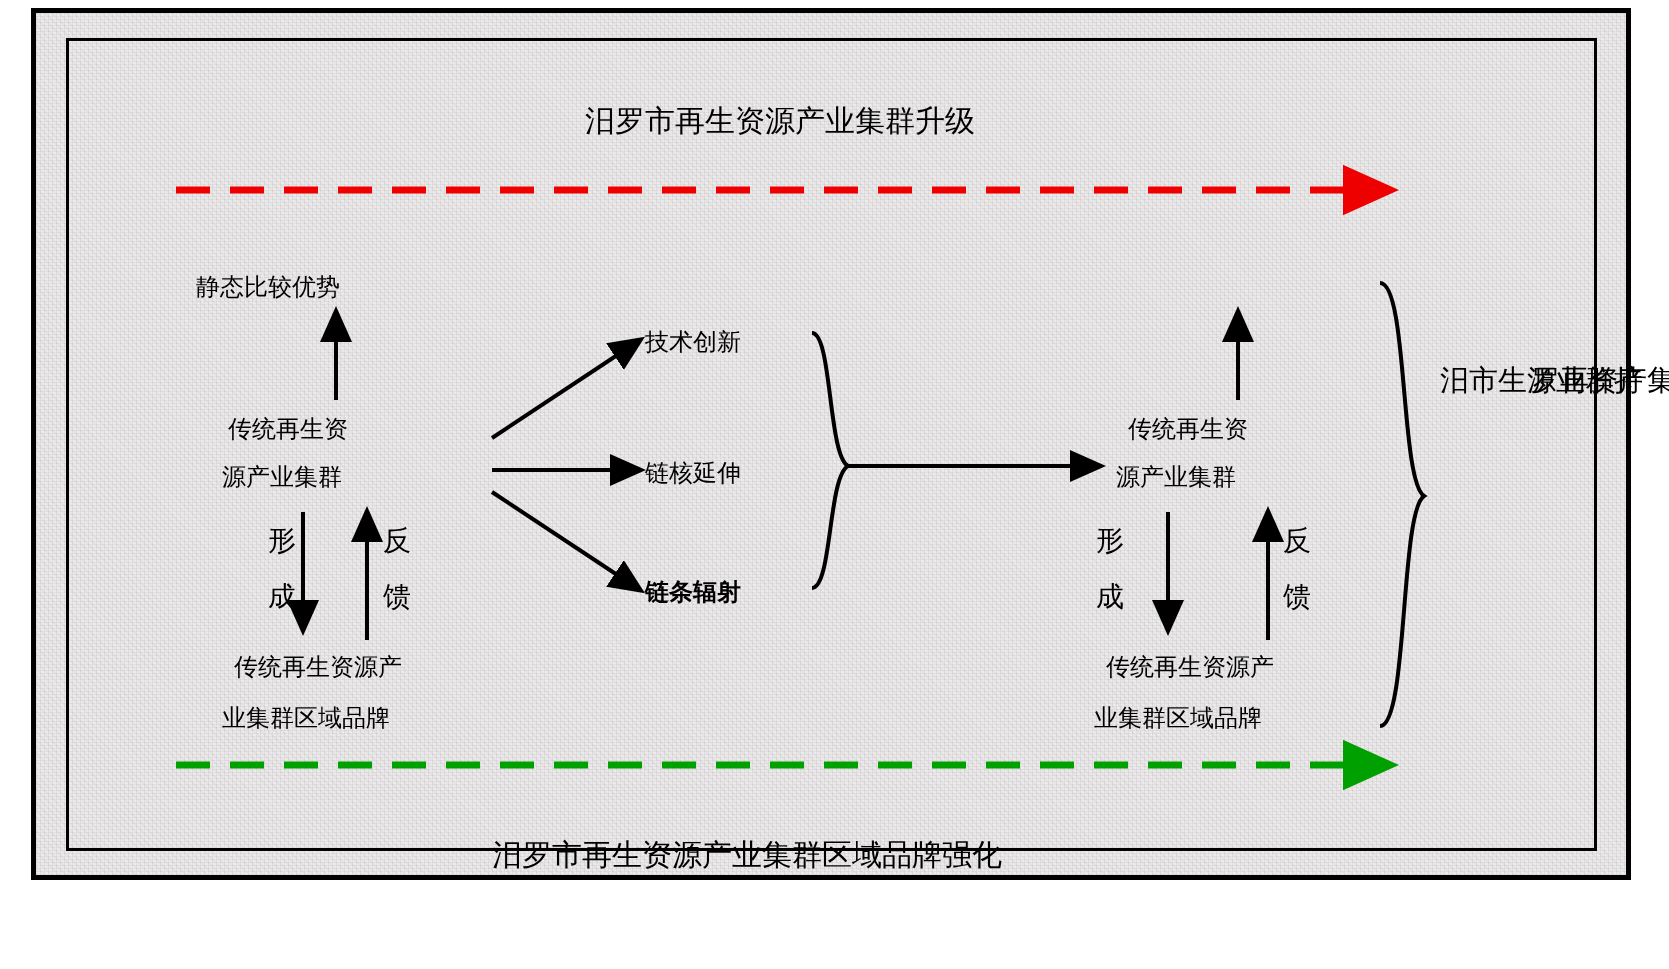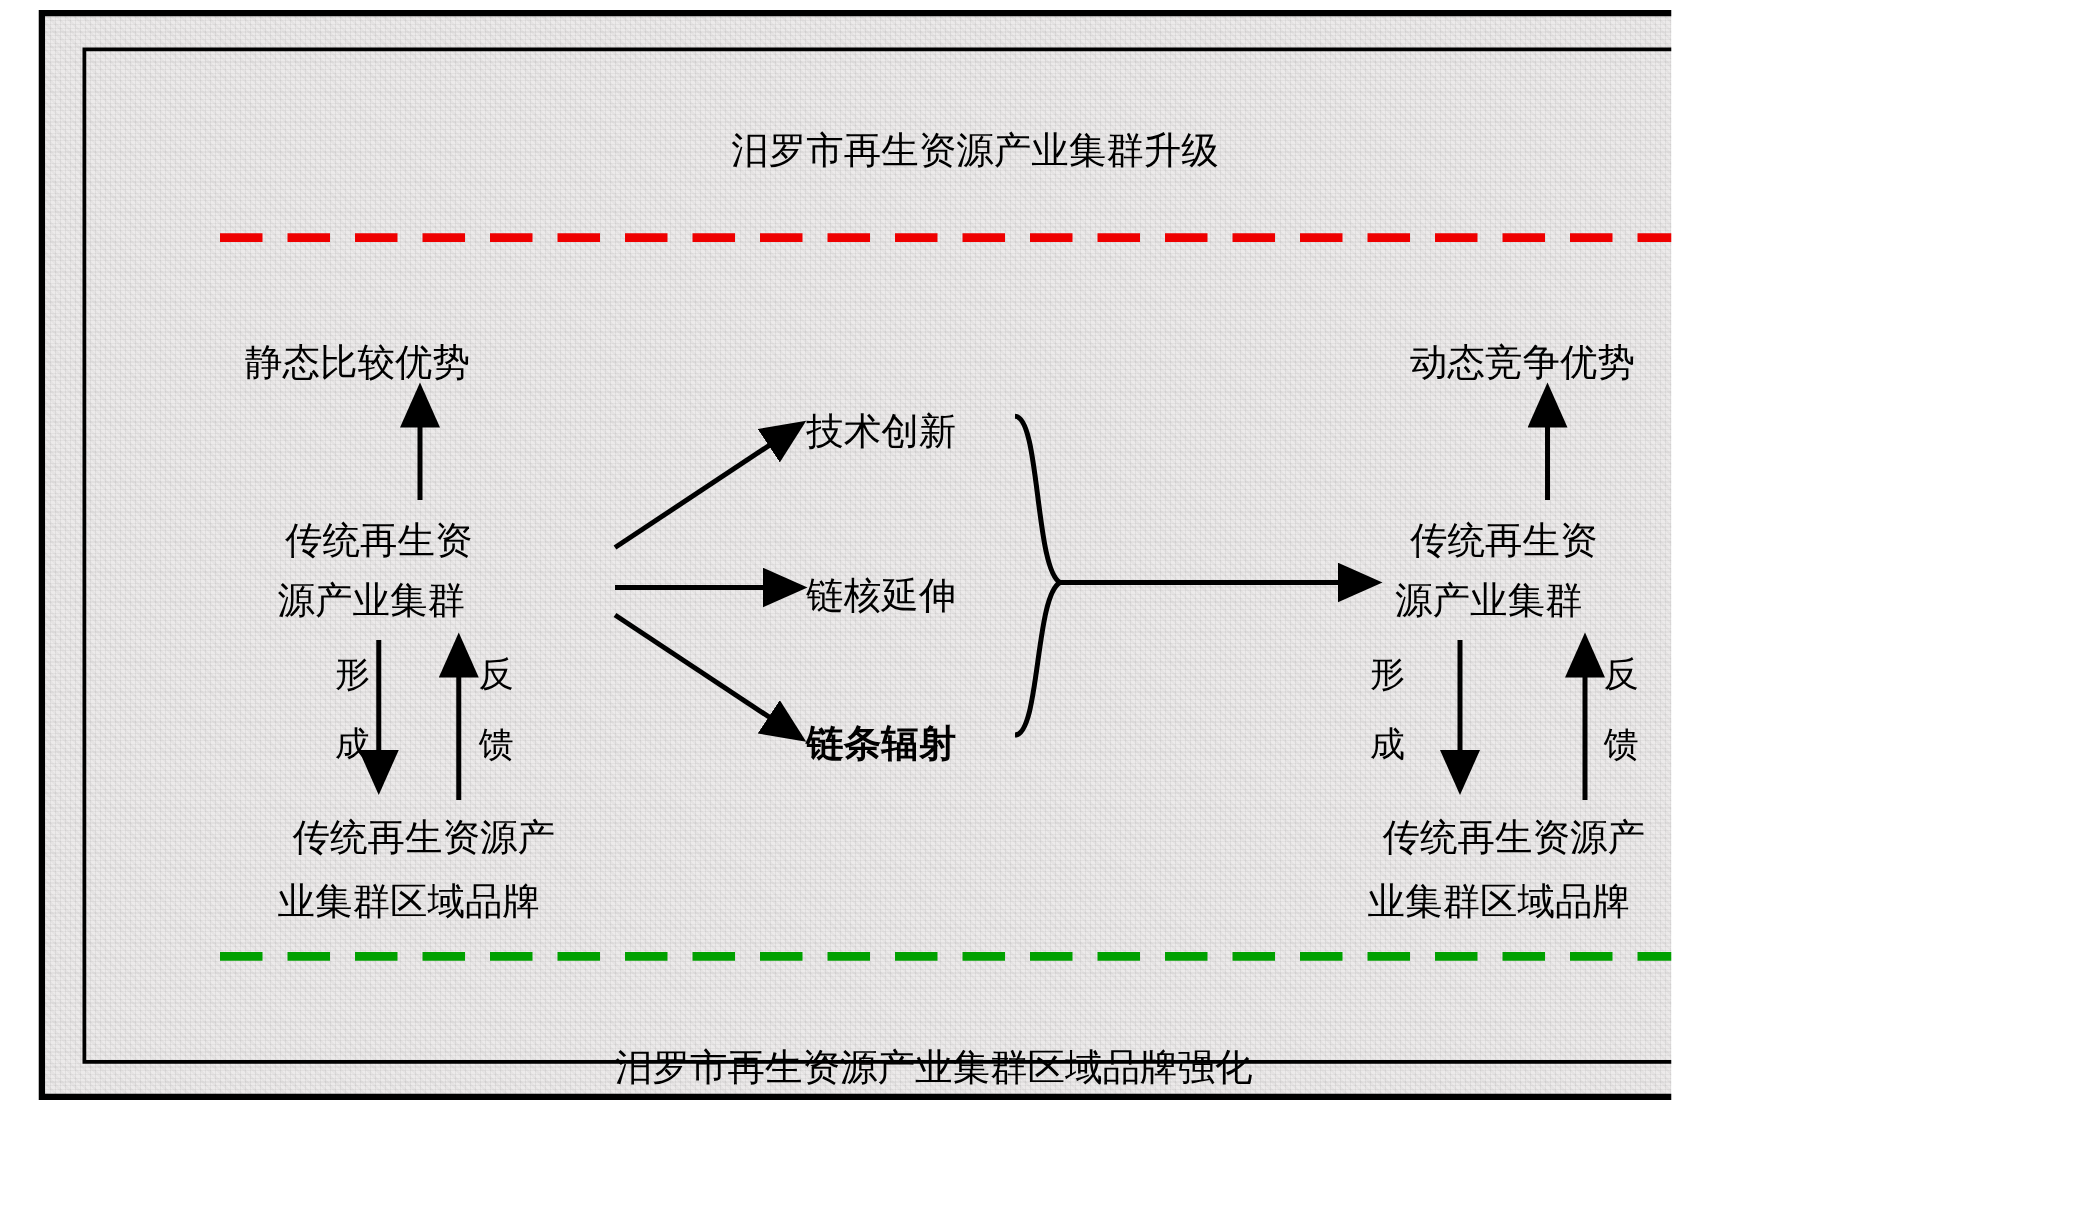--- a/index.html
+++ b/index.html
@@ -5,21 +5,21 @@
   html, body {
     margin: 0;
     padding: 0;
     background: #ffffff;
   }
   body {
     font-family: "Liberation Serif", "DejaVu Serif", serif;
   }
   #stage {
     position: relative;
-    width: 1337px;
+    width: 1669px;
     height: 969px;
     overflow: hidden;
     background: #ffffff;
   }
   
   .outer-frame {
     position: absolute;
     left: 31px;
     top: 8px;
     width: 1600px;
@@ -45,21 +45,21 @@
   .label {
     position: absolute;
     color: #000000;
     white-space: pre;
     line-height: 1.25;
   }
   .t-title {
     font-size: 30px;
   }
   .t-node {
-    font-size: 30px;
+    font-size: 24px;
   }
   .t-small {
     font-size: 28px;
   }
   .t-vert {
     font-size: 29px;
     line-height: 1.55;
     text-align: center;
   }
   svg.overlay {
@@ -93,21 +93,20 @@
   <div class="label t-small" style="left:383px; top:523px;">反</div>
   <div class="label t-small" style="left:383px; top:579px;">馈</div>
 
   <div class="label t-node" style="left:234px; top:652px;">传统再生资源产</div>
   <div class="label t-node" style="left:222px; top:703px;">业集群区域品牌</div>
 
   <div class="label t-node" style="left:645px; top:327px;text-align:center;">技术创新</div>
   <div class="label t-node" style="left:645px; top:458px;text-align:center;">链核延伸</div>
   <div class="label t-node" style="left:645px; top:577px;font-weight:bold;">链条辐射</div>
 
-  <div class="label t-node" style="left:1128px; top:272px;">动态竞争优势</div>
 
   <div class="label t-node" style="left:1128px; top:414px;">传统再生资</div>
   <div class="label t-node" style="left:1116px; top:462px;">源产业集群</div>
 
   <div class="label t-small" style="left:1096px; top:523px;">形</div>
   <div class="label t-small" style="left:1096px; top:579px;">成</div>
 
   <div class="label t-small" style="left:1283px; top:523px;">反</div>
   <div class="label t-small" style="left:1283px; top:579px;">馈</div>
 

